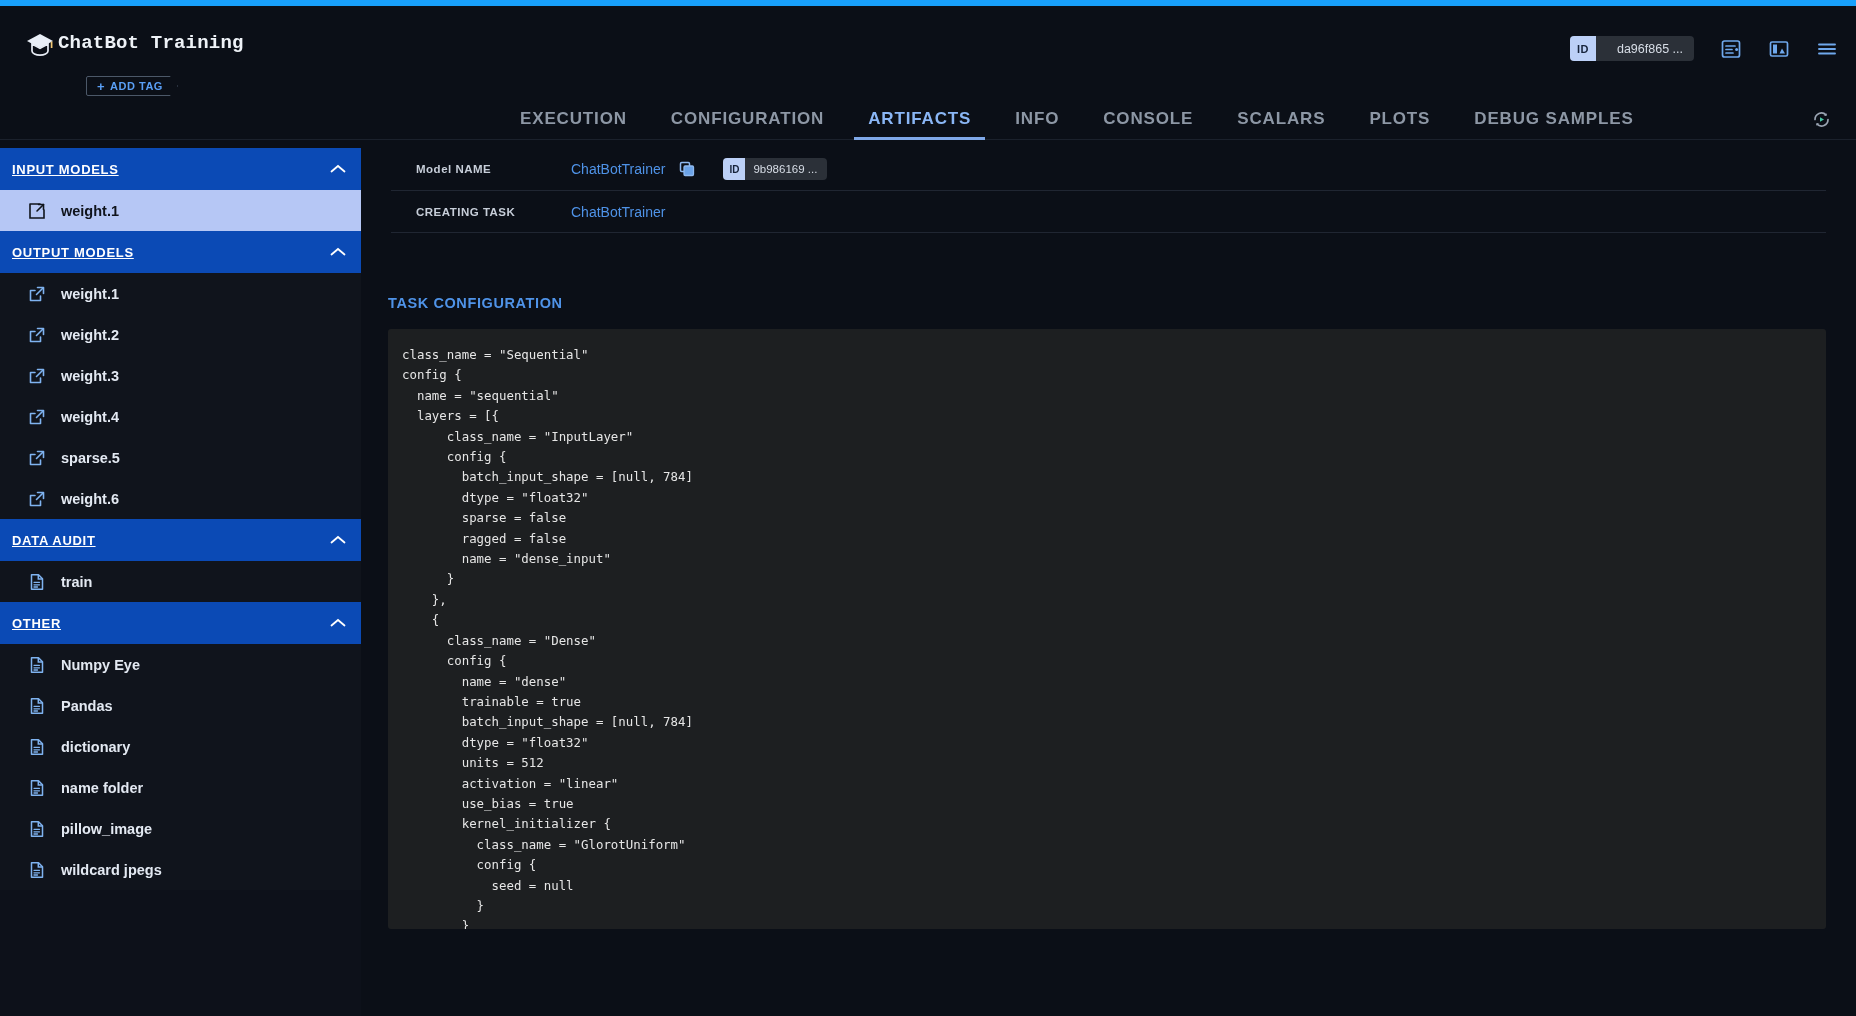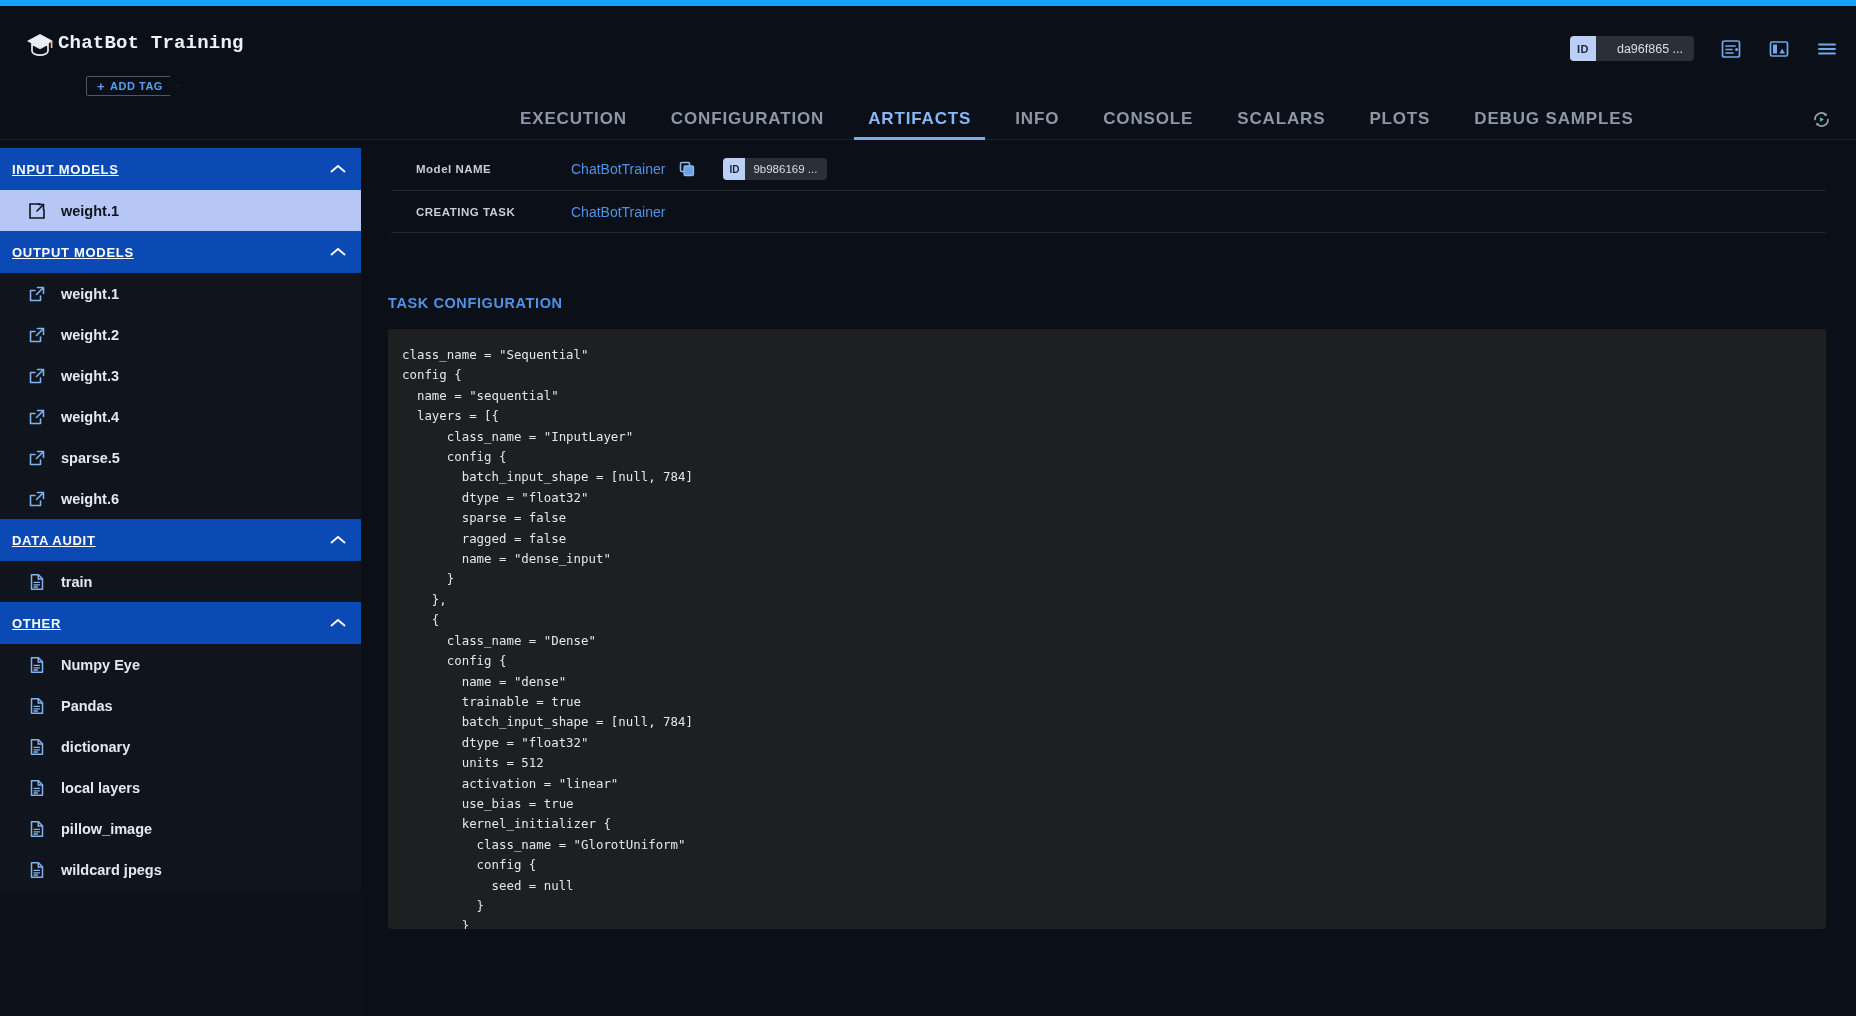--- a/index.html
+++ b/index.html
@@ -350,21 +350,21 @@
     <span>dictionary</span>
   </div>
   <div class="s-item">
     <span>
       <svg class="ico" viewBox="0 0 18 18">
           <path d="M3.5 1.8 H10.5 L14.5 5.8 V16.2 H3.5 Z" fill="none" stroke="#7fb3f0" stroke-width="1.5" stroke-linejoin="round"></path>
           <path d="M10.3 2 V6 H14.4" fill="none" stroke="#7fb3f0" stroke-width="1.5"></path>
           <path d="M6 9.3 H11.5 M6 11.8 H11.5 M6 14 H9.5" stroke="#7fb3f0" stroke-width="1.3" stroke-linecap="round"></path>
         </svg>
     </span>
-    <span>local layers</span>
+    <span>name folder</span>
   </div>
   <div class="s-item">
     <span>
       <svg class="ico" viewBox="0 0 18 18">
           <path d="M3.5 1.8 H10.5 L14.5 5.8 V16.2 H3.5 Z" fill="none" stroke="#7fb3f0" stroke-width="1.5" stroke-linejoin="round"></path>
           <path d="M10.3 2 V6 H14.4" fill="none" stroke="#7fb3f0" stroke-width="1.5"></path>
           <path d="M6 9.3 H11.5 M6 11.8 H11.5 M6 14 H9.5" stroke="#7fb3f0" stroke-width="1.3" stroke-linecap="round"></path>
         </svg>
     </span>
     <span>pillow_image</span>

